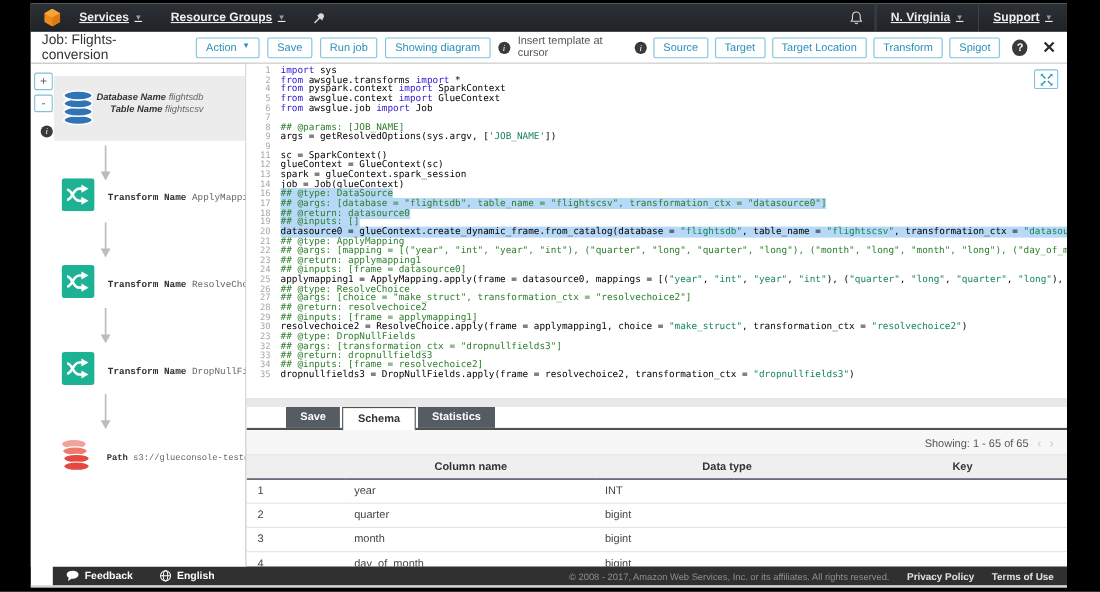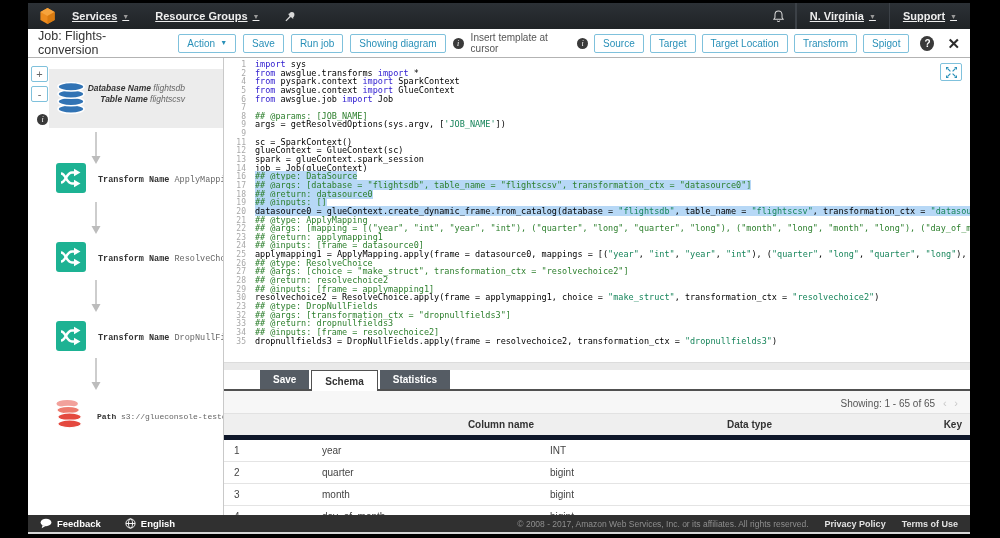--- a/index.html
+++ b/index.html
@@ -69,30 +69,30 @@
           display:flex;box-sizing:border-box;}
   .tab{display:flex;align-items:center;padding:0 13px;font-size:10px;font-weight:bold;cursor:pointer;
        background:var(--tab-dark);color:#fff;margin-right:2px;}
   .tab.active{background:#fff;color:#333;border:1px solid #515151;border-bottom:none;margin-bottom:-2px;
        position:relative;z-index:2;}
 
   .schema{flex:0 0 124px;background:#f7f7f7;overflow:hidden;}
   .showing-row{text-align:right;font-size:10px;color:#555;padding:6px 12px 4px 0;}
   .pg-arrow{color:#c8c8c8;margin-left:5px;cursor:pointer;font-size:11px;}
   table{width:100%;border-collapse:collapse;font-size:10px;color:#333;table-layout:fixed;}
-  thead th{background:#efefef;border-top:1px solid #e2e2e2;border-bottom:5px solid #0f172a;
-       font-weight:bold;text-align:right;padding:5px 8px;}
+  thead th{background:#efefef;border-top:1px solid #e2e2e2;border-bottom:1px solid #0f172a;
+       font-weight:bold;text-align:center;padding:5px 8px;}
   tbody td{background:#fff;border-bottom:1px solid #e4e4e4;padding:5px 8px;color:#444;}
   th:nth-child(1),td:nth-child(1){width:72px;padding-left:10px;}
   th:nth-child(2),td:nth-child(2){width:212px;}
   th:nth-child(3),td:nth-child(3){width:222px;}
 
   
   .footer{flex:0 0 17px;background:var(--footer-dark);display:flex;align-items:center;
-          font-size:9.5px;color:#ccc;padding:0 12px;}
+          font-size:9.5px;color:#ccc;padding:0 12px;margin-left:20px;}
   .footer-item{display:flex;align-items:center;gap:5px;font-weight:bold;color:#fff;cursor:pointer;}
   .footer-item + .footer-item{margin-left:24px;}
   .copyright{margin-left:auto;color:#8f8f8f;font-size:8.5px;}
   .footer-link{color:#e3e3e3;font-weight:bold;font-size:9px;cursor:pointer;margin-left:16px;white-space:nowrap;}
 </style>
 </head>
 <body>
 
 <div class="frame">
 

